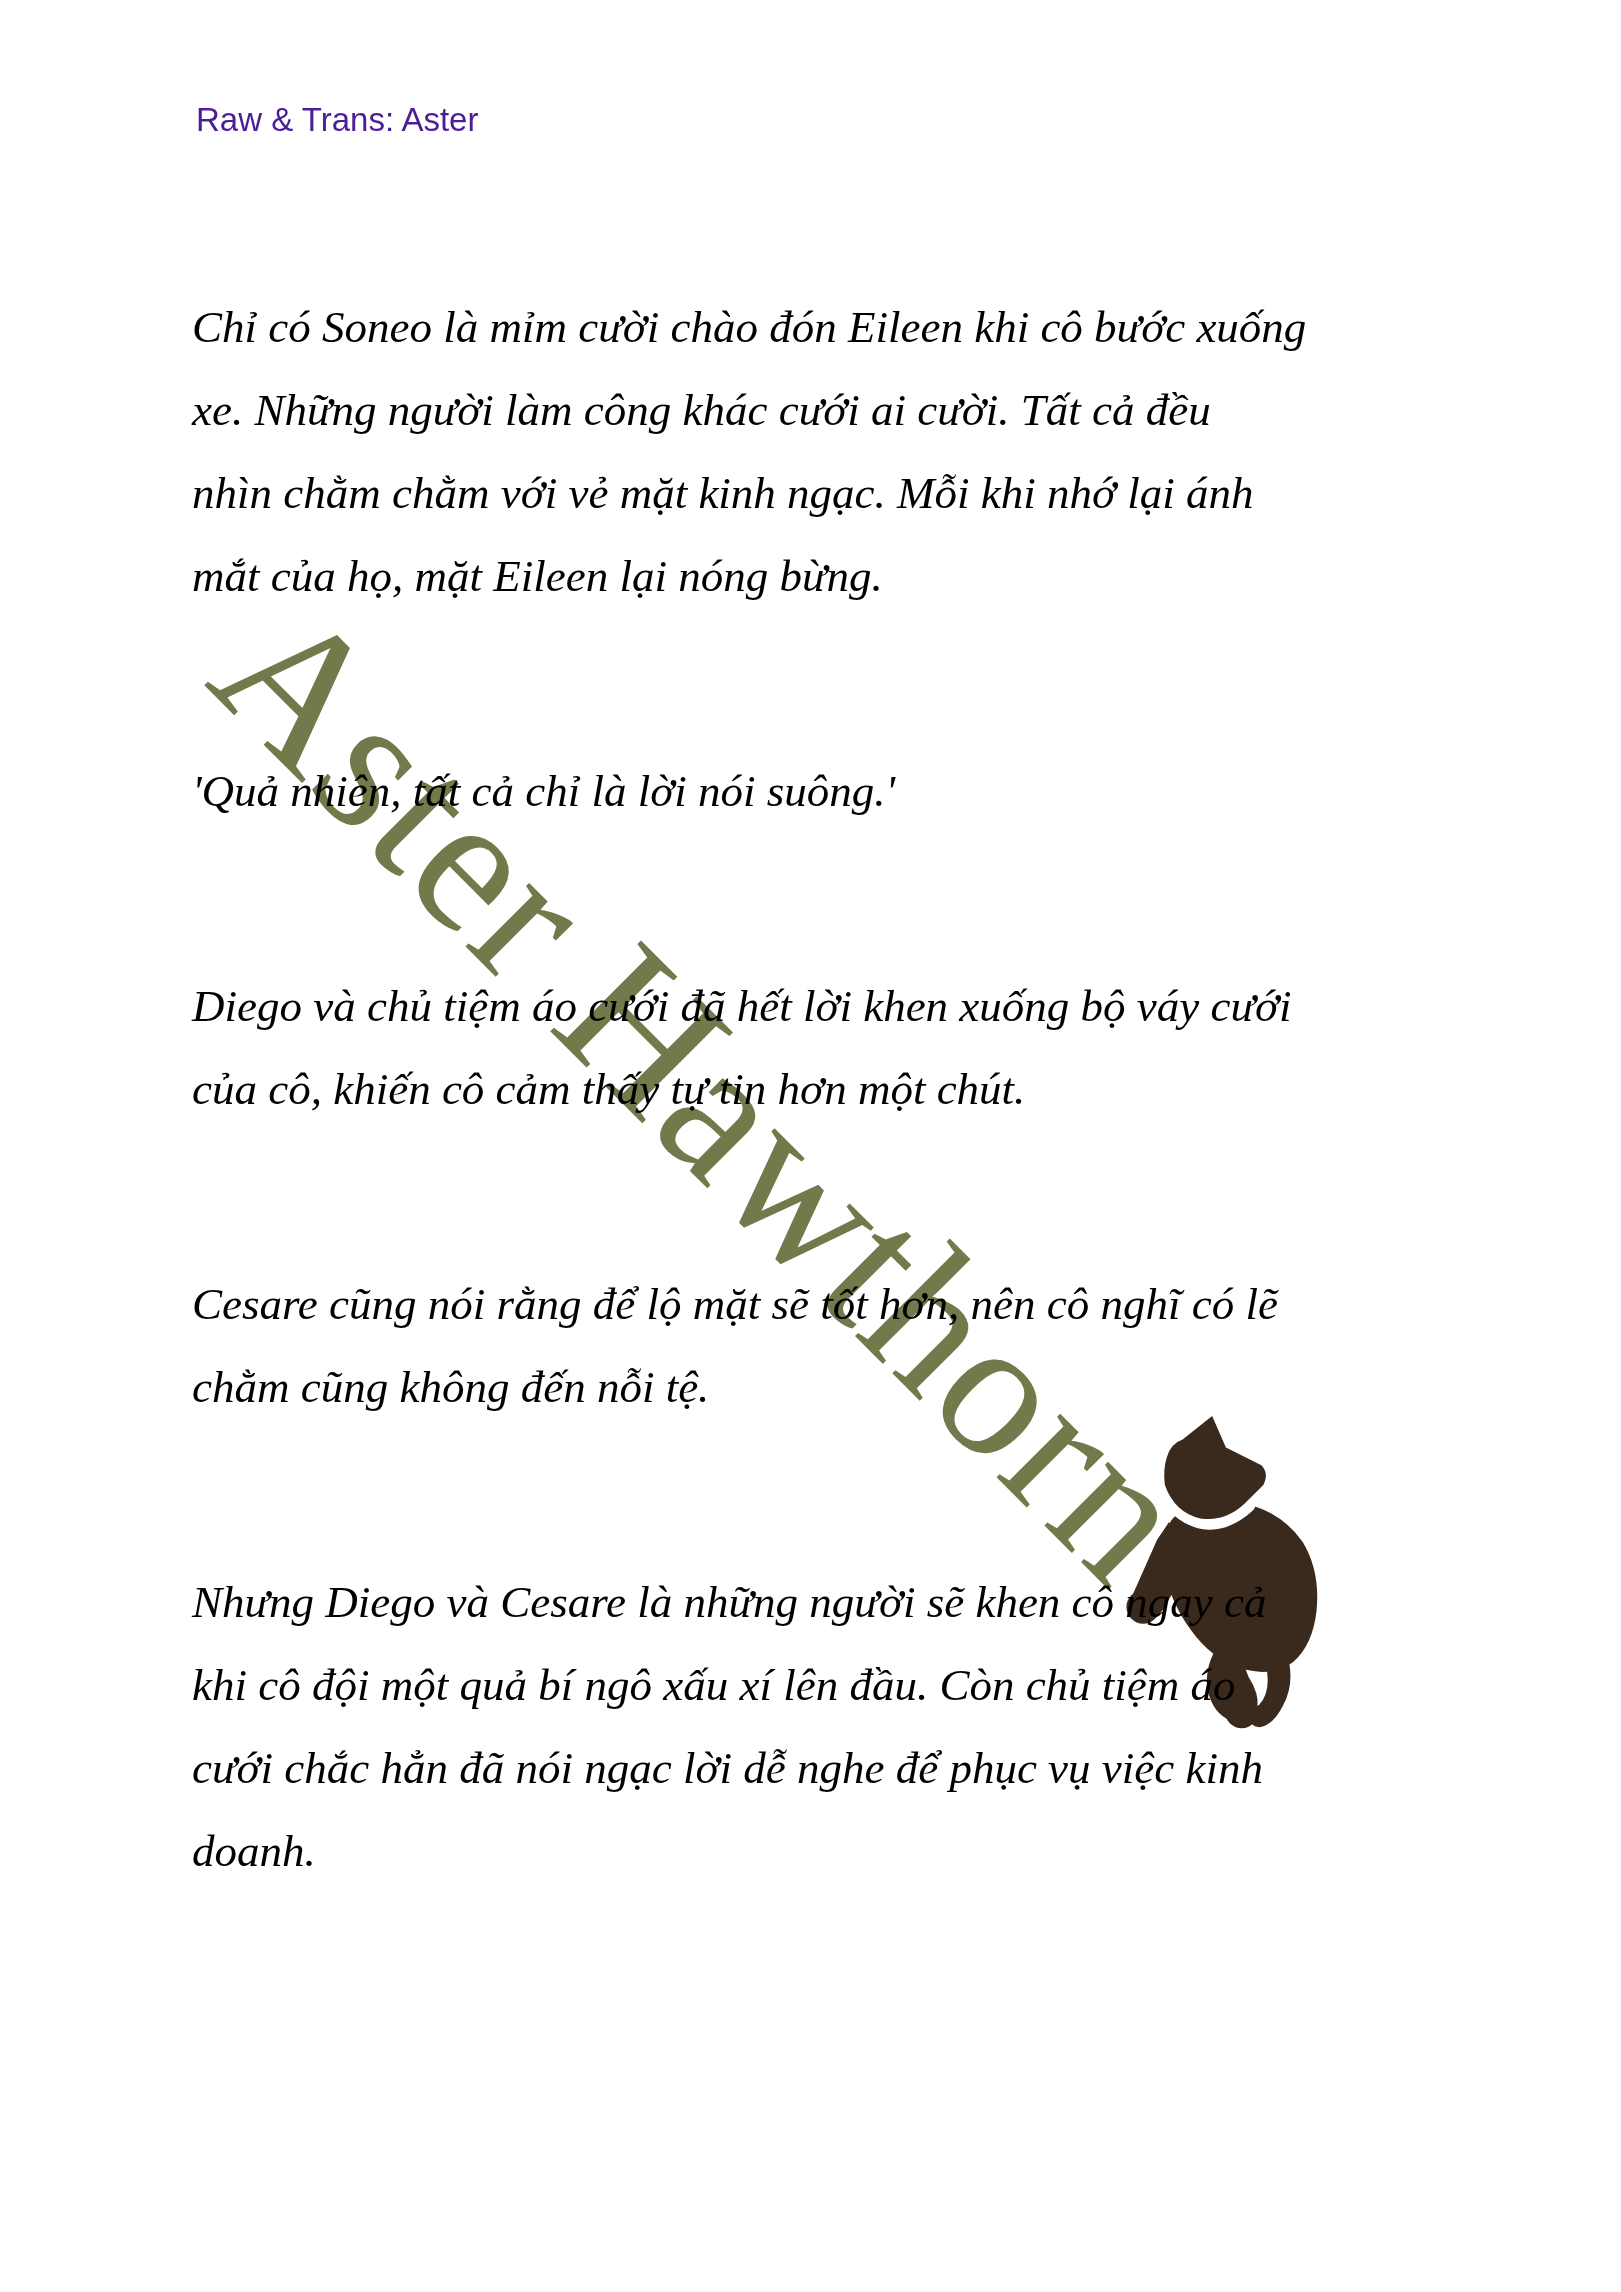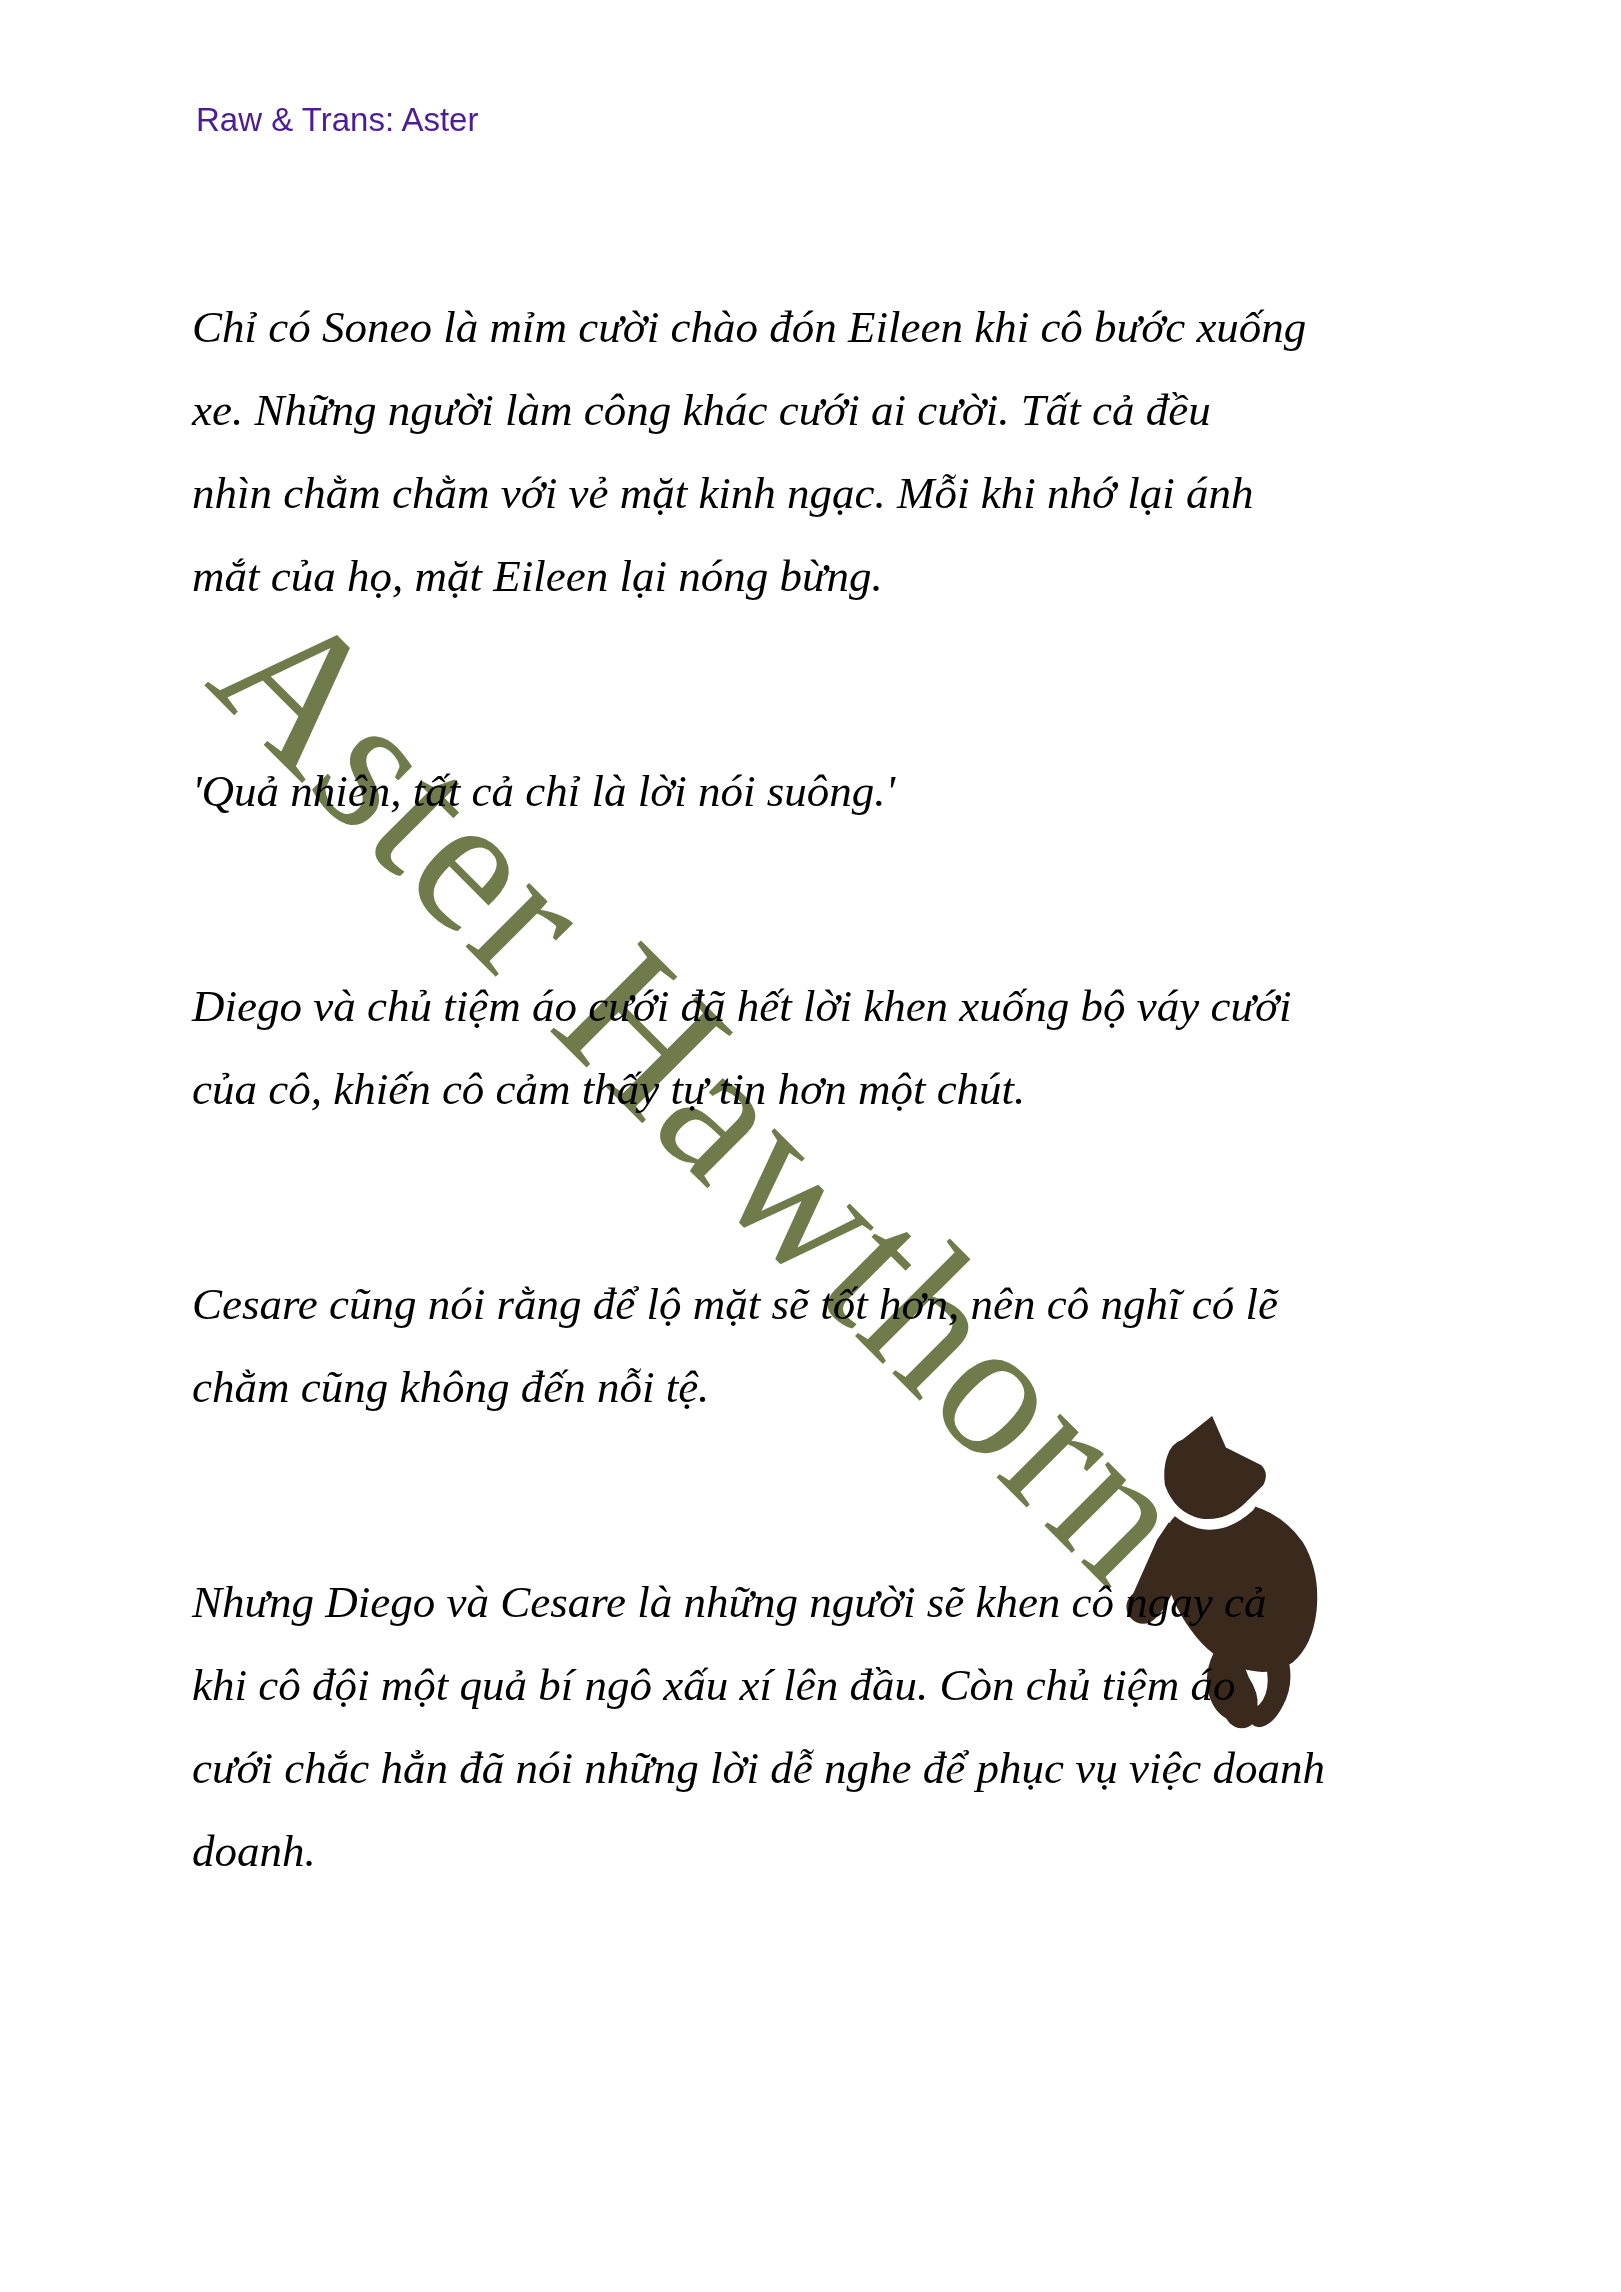--- a/index.html
+++ b/index.html
@@ -111,19 +111,19 @@
     </p>
 
     <p class="para">
       <span class="line">Cesare cũng nói rằng để lộ mặt sẽ tốt hơn, nên cô nghĩ có lẽ</span>
       <span class="line">chằm cũng không đến nỗi tệ.</span>
     </p>
 
     <p class="para">
       <span class="line">Nhưng Diego và Cesare là những người sẽ khen cô ngay cả</span>
       <span class="line">khi cô đội một quả bí ngô xấu xí lên đầu. Còn chủ tiệm áo</span>
-      <span class="line">cưới chắc hẳn đã nói những lời dễ nghe để phục vụ việc doanh</span>
+      <span class="line">cưới chắc hẳn đã nói ngạc lời dễ nghe để phục vụ việc kinh</span>
       <span class="line">doanh.</span>
     </p>
 
   </div>
 </div>
 
 
 </body></html>

